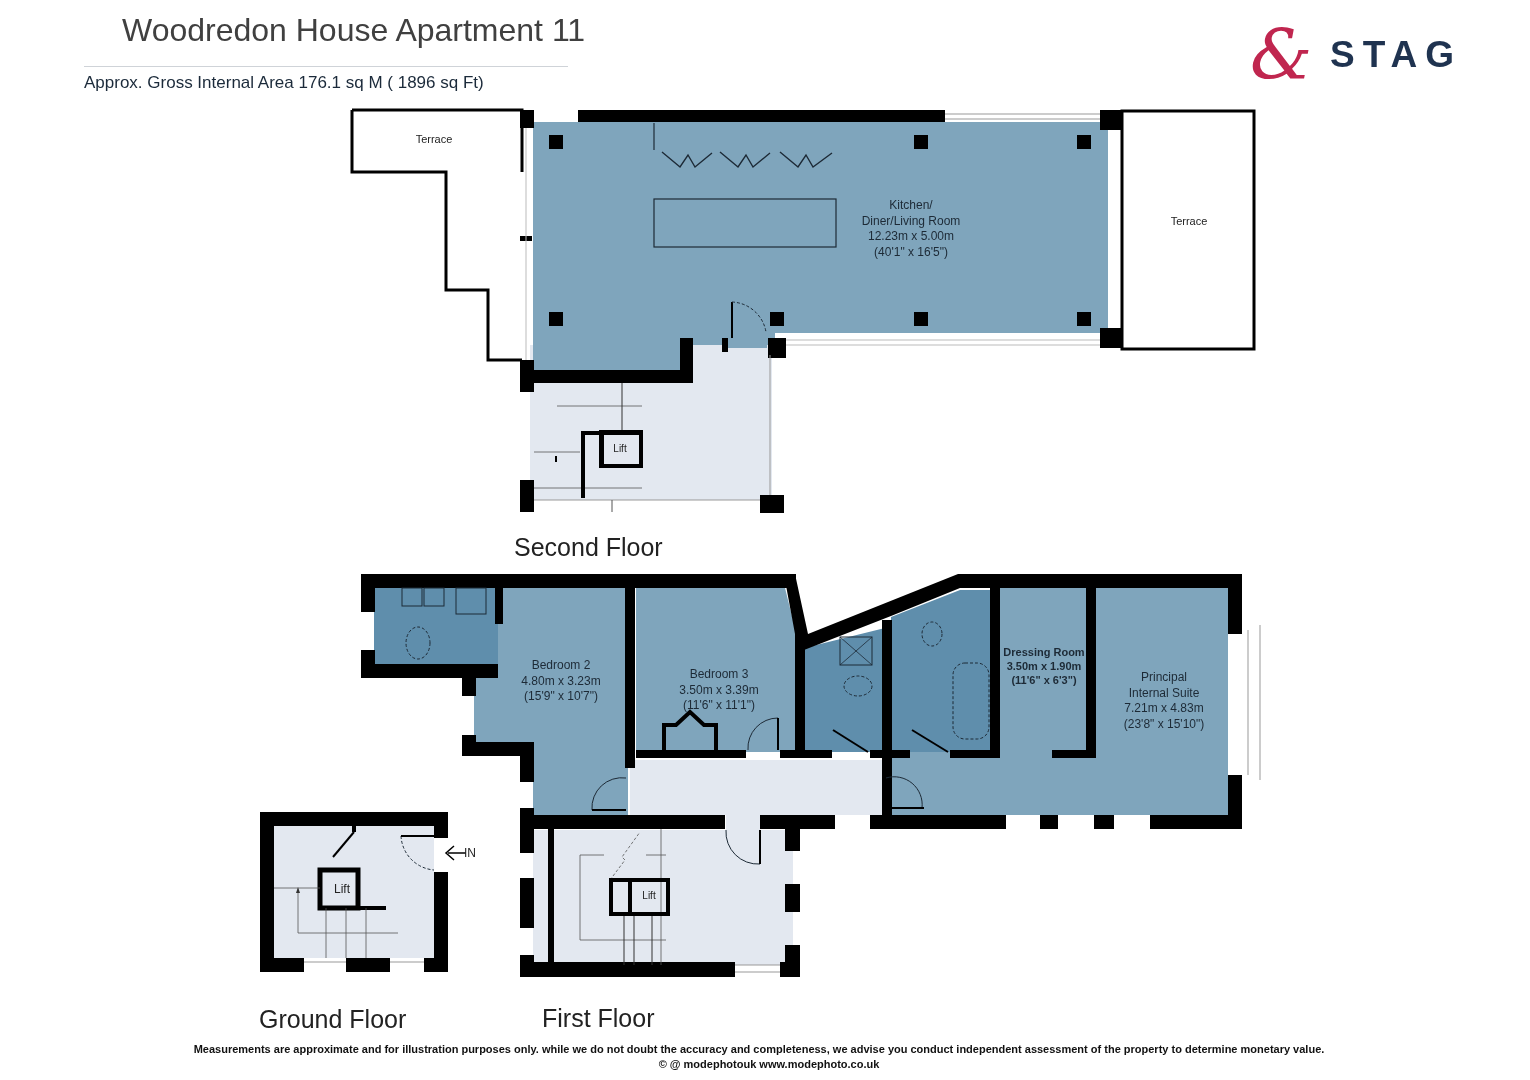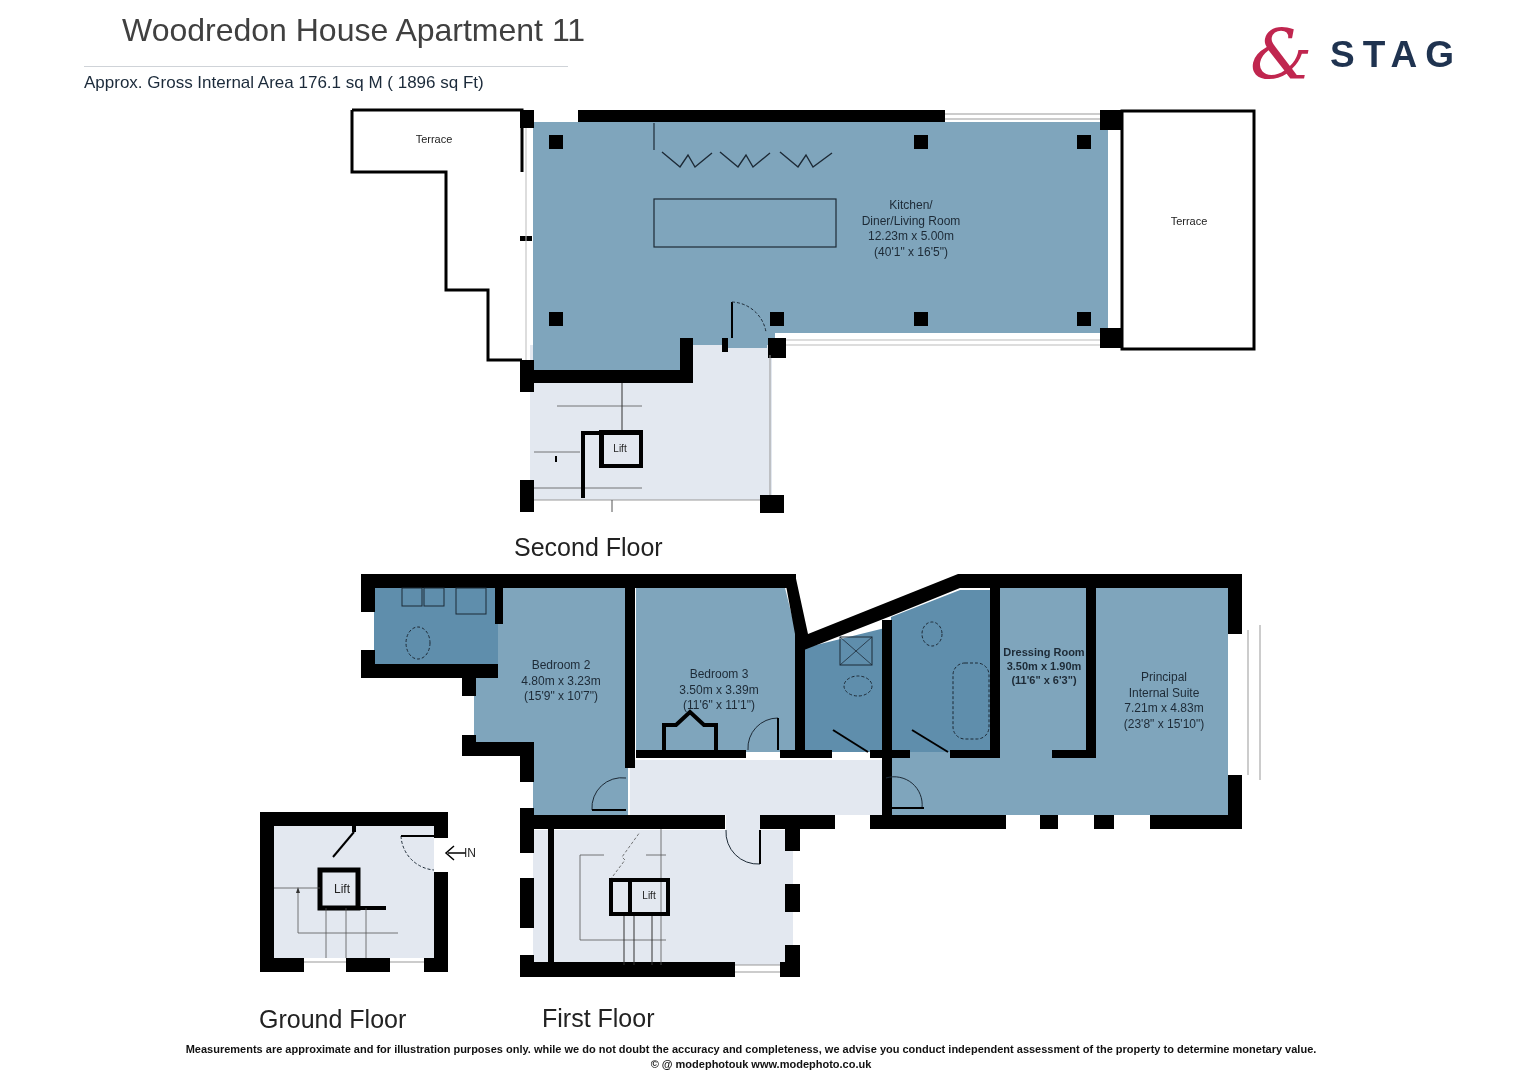--- a/index.html
+++ b/index.html
@@ -8,21 +8,21 @@
   .title-rule { position: absolute; left: 84px; top: 66px; width: 484px; height: 1px; background: #cfd3d8; }
   .subtitle { position: absolute; left: 84px; top: 73px; font-size: 17px; font-weight: normal; color: #1b2a3a; }
   .logo { position: absolute; left: 1054px; top: 20px; width: 410px; height: 72px; }
   .logo .word { position: absolute; top: 14px; font-size: 37px; font-weight: bold; color: #1f3350; letter-spacing: 8px; }
   .logo .amp { position: absolute; left: 196px; top: -6px; font-family: "DejaVu Serif", serif; font-style: italic; font-size: 70px; color: #c0264f; }
   svg.plan { position: absolute; left: 0; top: 0; }
   .floor-label { position: absolute; font-size: 25px; color: #222; }
   .room-text { position: absolute; text-align: center; font-size: 12px; line-height: 15.5px; color: #1d2a36; white-space: nowrap; transform: translateX(-50%); }
   .small-text { position: absolute; font-size: 11px; color: #222; transform: translateX(-50%); }
   .lift-text { position: absolute; font-size: 10px; color: #222; transform: translateX(-50%); }
-  .footer { position: absolute; left: 0; width: 1500px; text-align: center; font-size: 11px; font-weight: bold; color: #111; }
+  .footer { position: absolute; left: 0; width: 1500px; text-align: center; font-size: 11px; font-weight: bold; color: #111; padding-left: 8px; }
 </style>
 </head>
 <body>
 
 <div class="title">Woodredon House Apartment 11</div>
 <div class="title-rule"></div>
 <div class="subtitle">Approx. Gross Internal Area 176.1 sq M ( 1896 sq Ft)</div>
 
 <div class="logo">
   <span class="amp">&amp;</span>

